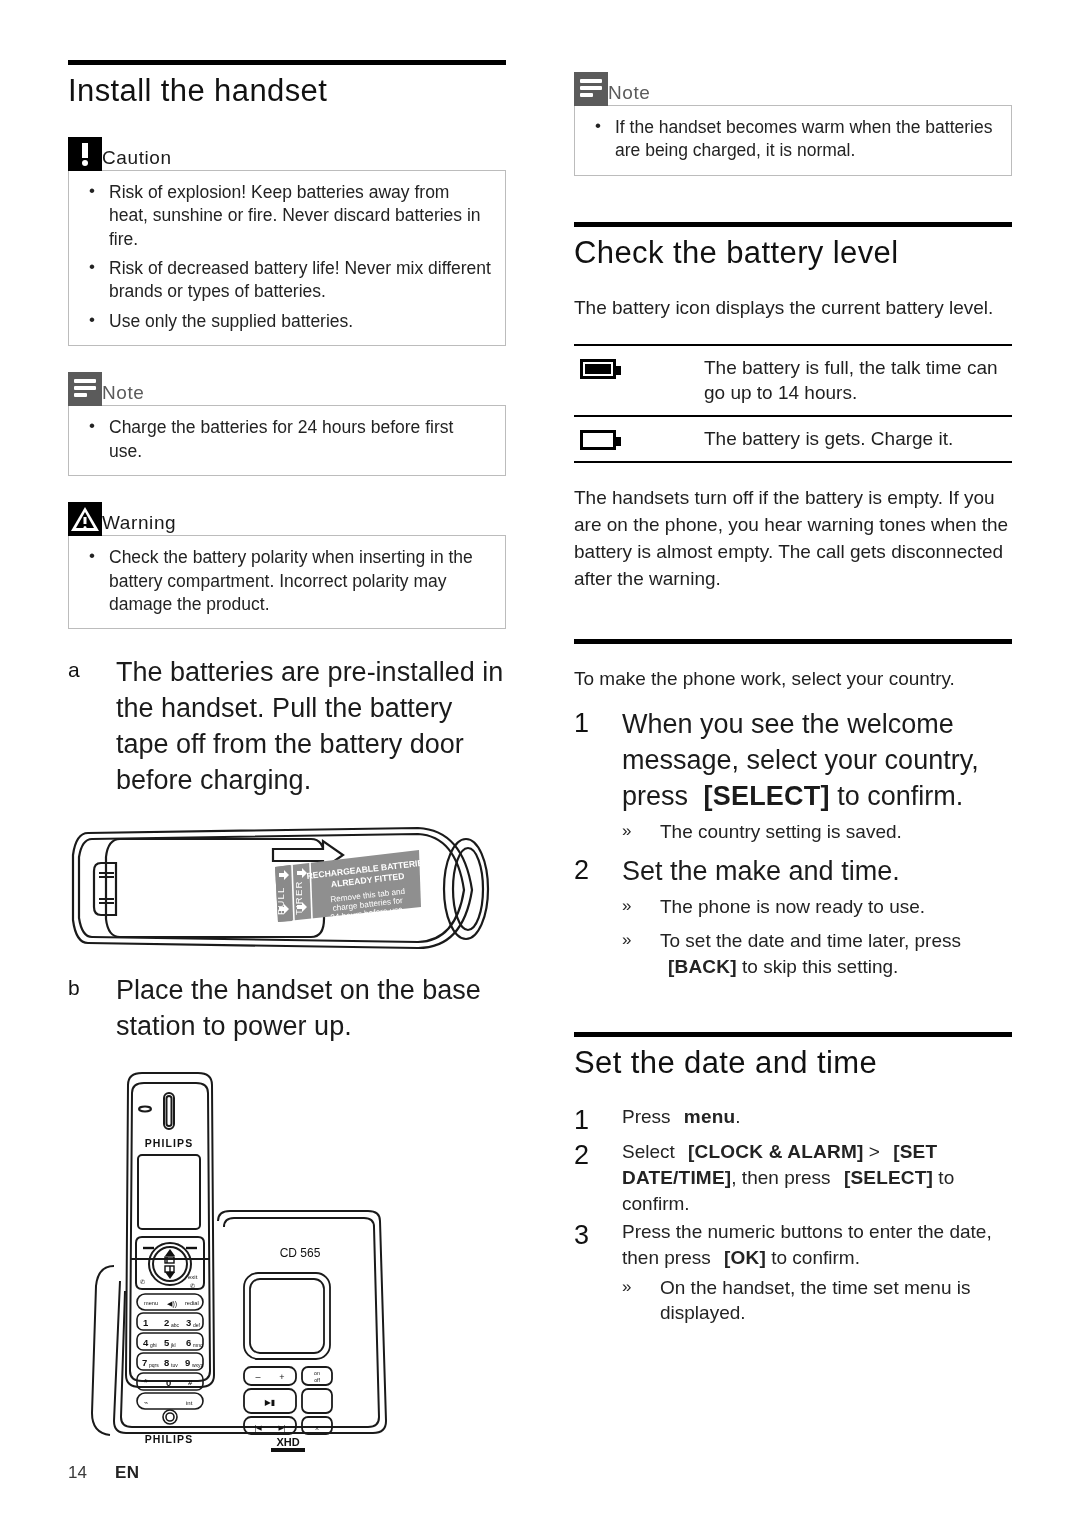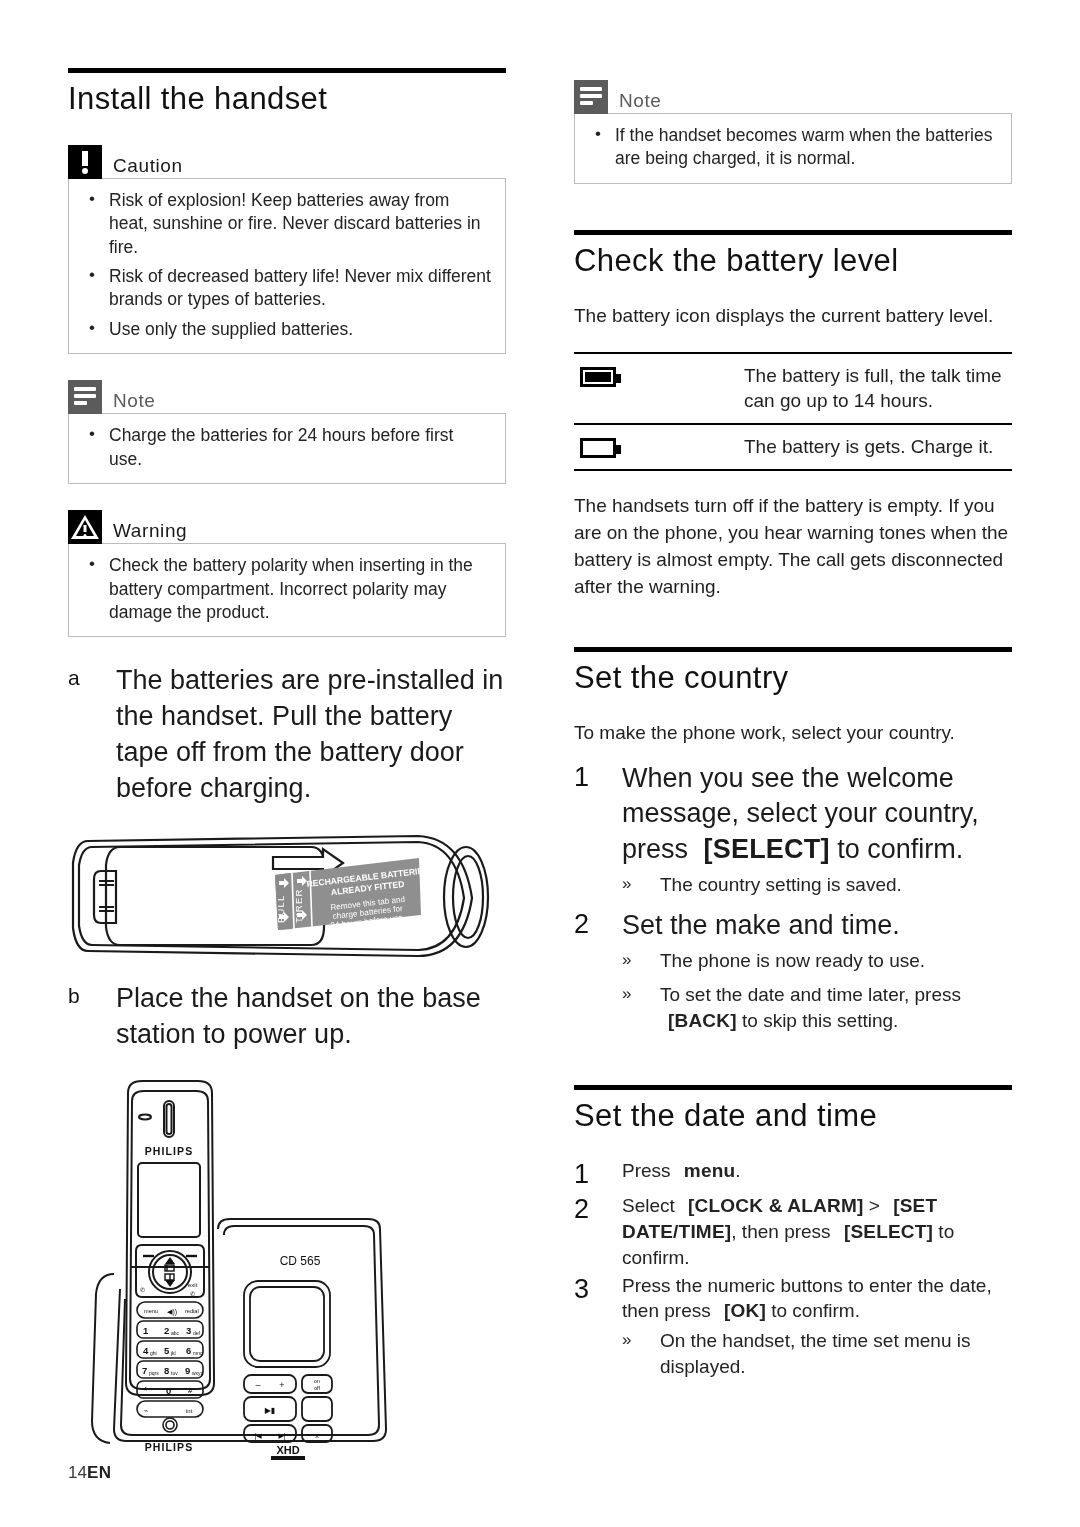--- a/index.html
+++ b/index.html
@@ -11,21 +11,21 @@
     background: #ffffff;
     font-family: "Liberation Sans", sans-serif;
     color: #000;
     position: relative;
     overflow: hidden;
   }
 
   .page { position: absolute; inset: 0; }
 
   
-  .col { position: absolute; top: 68px; width: 438px; }
+  .col { position: absolute; top: 60px; width: 438px; }
   .col-left  { left: 68px; }
   .col-right { left: 574px; }
 
   
   .sec-rule {
     height: 5px;
     background: #000;
     width: 100%;
     margin: 0 0 6px 0;
   }
@@ -38,21 +38,20 @@
     color: #111;
   }
   .sec { margin-bottom: 0; }
 
   
   .callout { margin-top: 26px; width: 100%; }
   .callout-head {
     display: flex;
     align-items: flex-end;
     height: 34px;
-    gap: 11px;
   }
   .callout-icon {
     width: 34px; height: 34px;
     flex: 0 0 34px;
     position: relative;
   }
   .callout-icon.black { background: #000; }
   .callout-icon.gray  { background: #5b5b5b; }
 
   
@@ -163,21 +162,20 @@
     margin: 22px 0 0 0;
   }
 
   
   .batt-table { margin-top: 22px; width: 100%; }
   .batt-row {
     display: flex;
     align-items: flex-start;
     border-top: 2px solid #000;
     padding: 9px 0 9px 0;
-    gap: 40px;
   }
   .batt-row.last { border-bottom: 2px solid #000; }
   .batt-icon-cell { flex: 0 0 130px; padding-left: 6px; padding-top: 4px;}
   .batt-desc {
     font-size: 19px;
     line-height: 1.36;
     color: #1f1f1f;
   }
   .battery {
     position: relative;
@@ -202,21 +200,21 @@
   .fig svg { display: block; }
 
   
   .footer {
     position: absolute;
     left: 68px;
     bottom: 44px;
     font-size: 17px;
     color: #222;
     display: flex;
-    gap: 0;
+    gap: 28px;
     align-items: baseline;
   }
   .footer .pg { color: #3a3a3a; }
   .footer .lang { font-weight: bold; letter-spacing: .5px; }
 </style>
 </head>
 <body>
 
 <div class="page">
 
@@ -512,21 +510,20 @@
             </div>
         </div>
         <div class="batt-desc">The battery is gets. Charge it.</div>
       </div>
     </div>
 
     <p class="para">The handsets turn off if the battery is empty. If you are on the phone, you hear warning tones when the battery is almost empty. The call gets disconnected after the warning.</p>
 
     <div class="sec" style="margin-top:46px">
       <div class="sec-rule"></div>
-      <h1 class="sec-title">Set the country</h1>
     </div>
     <p class="para">To make the phone work, select your country.</p>
 
     <div class="steps" style="margin-top:14px">
       <div class="step">
         <div class="step-num">1</div>
         <div>
           <div class="step-text">When you see the welcome message, select your country, press <b class="key">[SELECT]</b> to confirm.</div>
           <div class="sub-list">
             <div class="sub-item">

